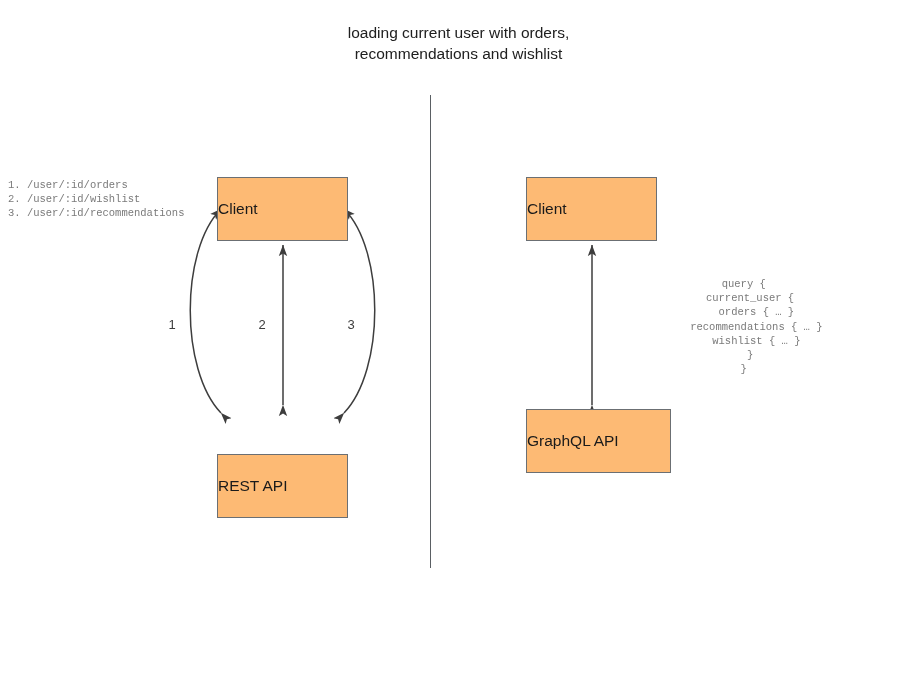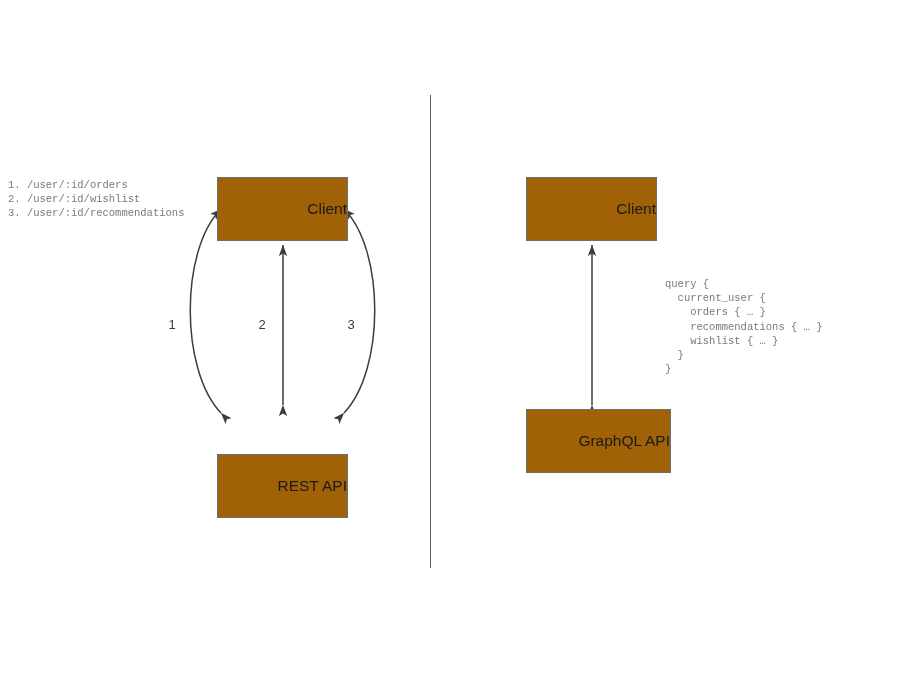--- a/index.html
+++ b/index.html
@@ -36,25 +36,25 @@
     position: absolute;
     left: 430px;
     top: 95px;
     width: 1px;
     height: 473px;
     background: #5a5f63;
   }
   .node {
     position: absolute;
     box-sizing: border-box;
-    background: #a16207;
+    background: #fdba74;
     border: 1.5px solid #6b6f73;
     display: flex;
     align-items: center;
-    justify-content: flex-end;
+    justify-content: flex-start;
     font-size: 15.5px;
     color: #1a1a1a;
   }
   #node-client-rest  { left: 217px; top: 177px; width: 131px; height: 64px; }
   #node-rest-api     { left: 217px; top: 409px; width: 131px; height: 64px; margin-top: 45px; }
   #node-client-gql   { left: 526px; top: 177px; width: 131px; height: 64px; }
   #node-graphql-api  { left: 526px; top: 409px; width: 145px; height: 64px; }
 
   .edge-label {
     position: absolute;
@@ -68,27 +68,29 @@
 
   .mono-block {
     position: absolute;
     font-family: "Liberation Mono", monospace;
     font-size: 10.5px;
     line-height: 14.2px;
     color: #7a7a7a;
     white-space: pre;
   }
   #rest-endpoint-legend { left: 8px; top: 178px; font-family: Liberation Mono, monospace; }
-  #graphql-query-block  { left: 665px; top: 277px; }
+  #graphql-query-block  { left: 665px; top: 277px; text-align: center; }
 </style>
 </head>
 <body>
 
 <div id="canvas">
 
+  <div class="title">loading current user with orders,
+recommendations and wishlist</div>
 
   <div class="divider"></div>
 
   <svg id="connectors" width="917" height="689" style="position:absolute;left:0;top:0;">
     <defs>
       <marker id="arrowhead" markerWidth="9" markerHeight="9" refX="7.4" refY="3.1" orient="auto" markerUnits="strokeWidth">
         <path d="M0,0.3 L7.6,3.1 L0,5.9 L1.7,3.1 Z" fill="#3d3d3d"></path>
       </marker>
     </defs>
 

